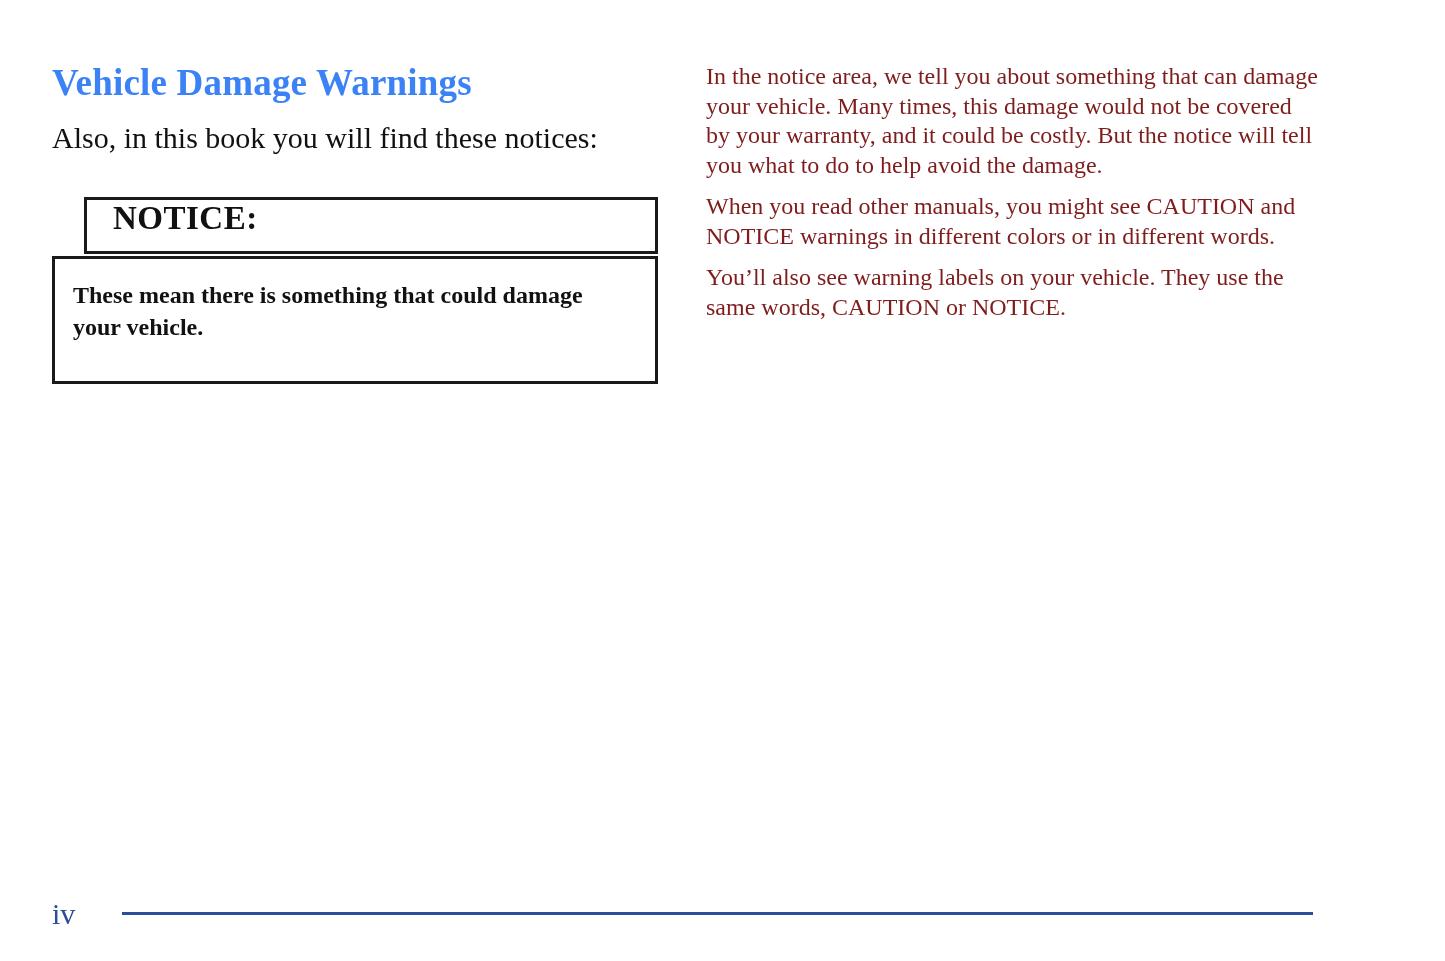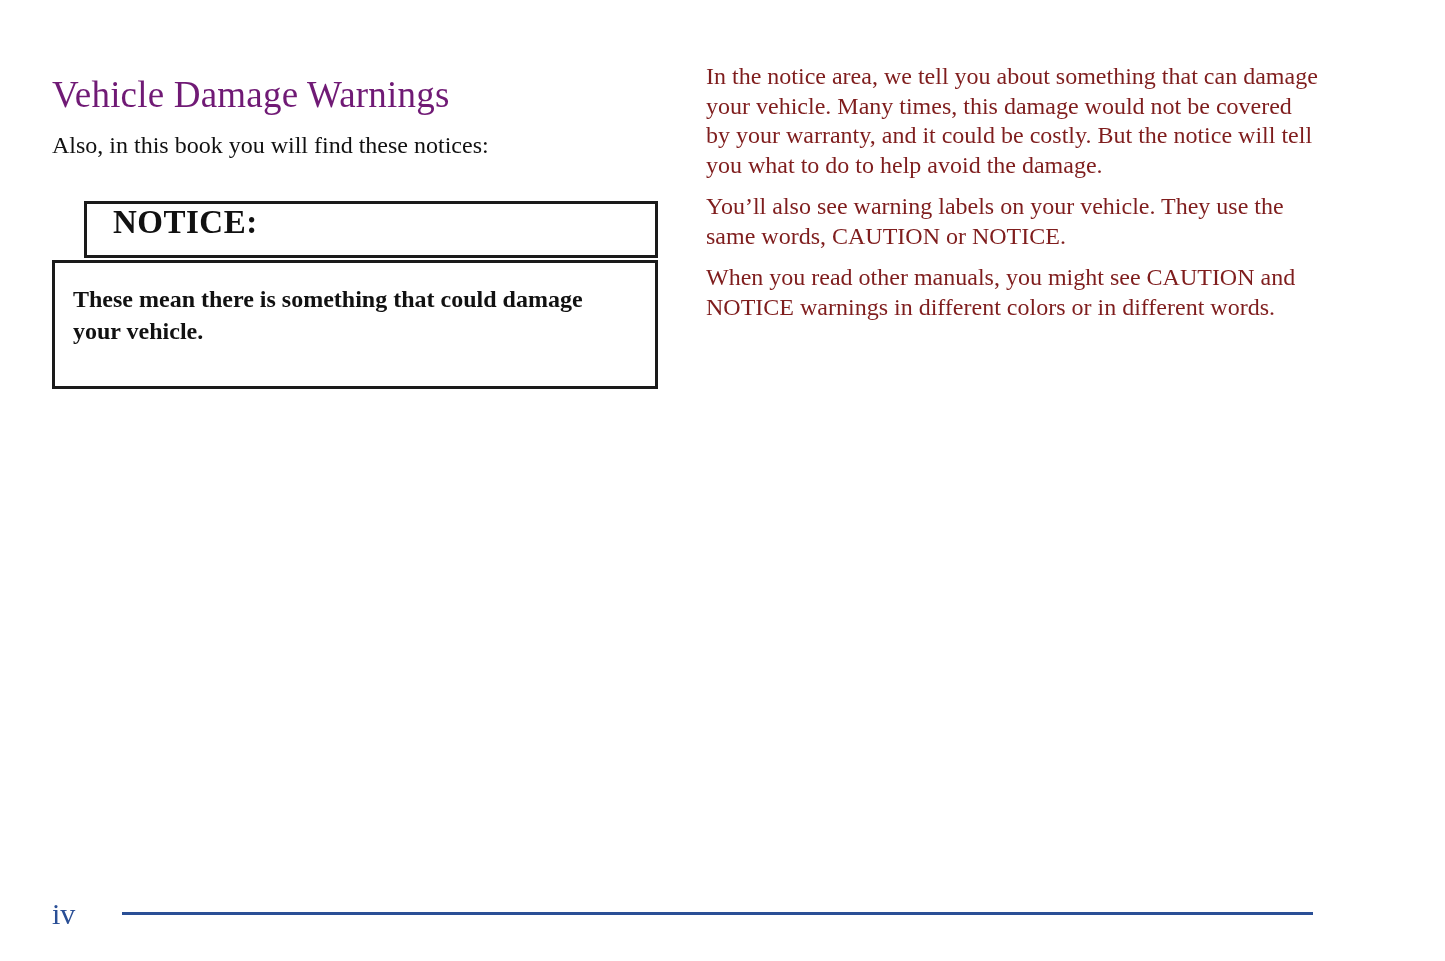--- a/index.html
+++ b/index.html
@@ -18,30 +18,30 @@
   }
 
   
   .col-left {
     position: absolute;
     left: 52px;
     top: 58px;
     width: 612px;
   }
   .heading {
-    margin: 17px 0 14px 0;
+    margin: 5px 0 14px 0;
     font-size: 37px;
-    font-weight: normal;
-    color: #701a75;
+    font-weight: bold;
+    color: #3b82f6;
     letter-spacing: 0.2px;
     line-height: 1.1;
   }
   .intro {
     margin: 0;
-    font-size: 24px;
+    font-size: 30px;
     line-height: 1.3;
     color: #111111;
   }
 
   .notice-box {
     margin-top: 40px;
     width: 606px;
   }
   .notice-header {
     border: 3px solid #1a1a1a;
@@ -115,22 +115,22 @@
     <p class="intro">Also, in this book you will find these notices:</p>
 
     <div class="notice-box">
       <div class="notice-header">NOTICE:</div>
       <div class="notice-body">These mean there is something that could damage your vehicle.</div>
     </div>
   </div>
 
   <div class="col-right">
     <p>In the notice area, we tell you about something that can damage your vehicle. Many times, this damage would not be covered by your warranty, and it could be costly. But the notice will tell you what to do to help avoid the damage.</p>
+    <p>When you read other manuals, you might see CAUTION and NOTICE warnings in different colors or in different words.</p>
     <p>You’ll also see warning labels on your vehicle. They use the same words, CAUTION or NOTICE.</p>
-    <p>When you read other manuals, you might see CAUTION and NOTICE warnings in different colors or in different words.</p>
   </div>
 
   <div class="footer">
     <span class="page-number">iv</span>
     <div class="footer-rule"></div>
   </div>
 
 </div>
 
 </body></html>

